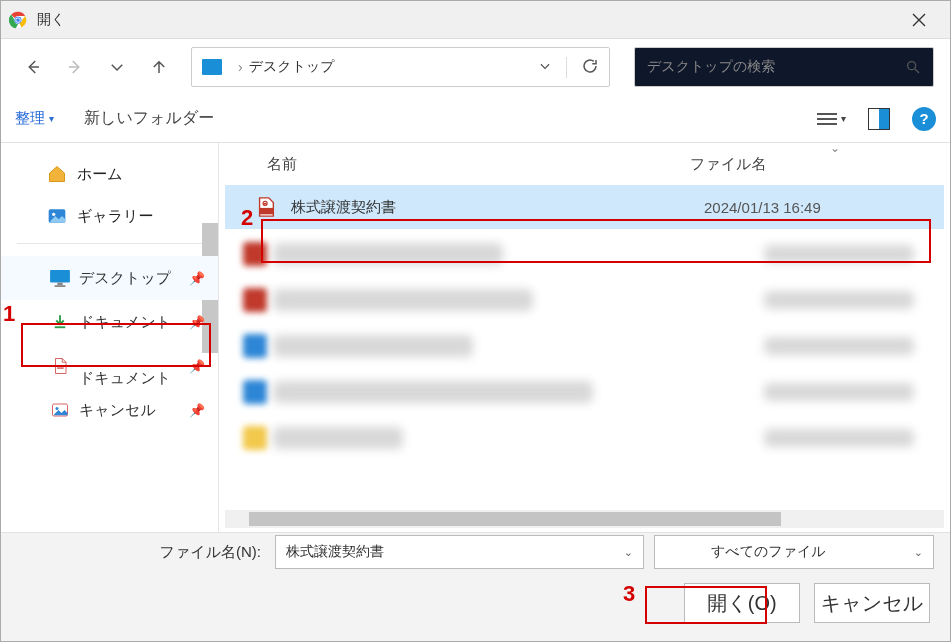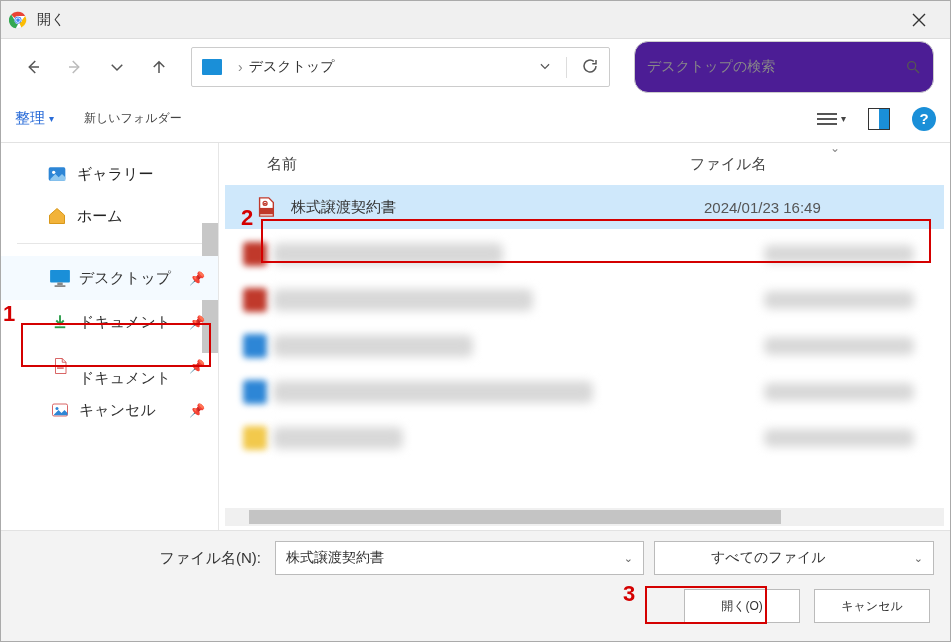--- a/index.html
+++ b/index.html
@@ -69,42 +69,42 @@
   .addressbar .loc-icon {
     width: 20px; height: 16px;
     background: #1a8fd8;
     margin-right: 10px;
     border-radius: 1px;
   }
   .addressbar .chev { margin: 0 6px; color: #888; }
   .addressbar .addr-drop { margin-left: auto; margin-right: 14px; color: #555; }
   .addressbar .addr-refresh { color: #555; padding-left: 14px; border-left: 1px solid #ddd; }
   .searchbox {
-    width: 300px; height: 52px;
+    width: 300px; height: 40px;
     border: 1px solid #ccc;
-    border-radius: 14px;
-    background: #4c1d95;
+    border-radius: 2px;
+    background: #0f172a;
     display: flex;
     align-items: center;
     padding: 0 12px;
     color: #888;
   }
   .searchbox .sb-text { flex: 1; }
   
   .cmdbar {
     height: 48px;
     display: flex;
     align-items: center;
     padding: 0 14px;
     gap: 30px;
     background: #fff;
     border-bottom: 1px solid #e2e2e2;
   }
   .cmdbar .organize { color: #2a6cd8; font-size: 15px; display:flex; align-items:center; gap:4px;}
-  .cmdbar .new-folder { color: #444; font-size: 12px; }
+  .cmdbar .new-folder { color: #444; font-size: 16px; }
   .cmdbar .right { margin-left: auto; display: flex; align-items: center; gap: 22px; }
   .viewbtn { display: flex; align-items: center; gap: 4px; color: #444; }
   .viewbtn .lines span { display:block; width:20px; height:2px; background:#555; margin:3px 0;}
   .panebtn { width:22px; height:22px; border:1px solid #333; display:flex; }
   .panebtn div:first-child { width:50%; background:#fff; }
   .panebtn div:last-child { width:50%; background:#1a8fd8; }
   .helpbtn {
     width:24px; height:24px; border-radius:50%;
     background:#1a8fd8; color:#fff;
     display:flex; align-items:center; justify-content:center;
@@ -235,21 +235,21 @@
     margin: 0 6px 4px 6px;
     position: relative;
   }
   .fl-hscroll-thumb {
     position: absolute; left: 24px; top: 2px;
     height: 14px; width: 74%;
     background: #c4c4c4;
   }
   
   .bottom {
-    padding: 10px 16px 18px 16px;
+    padding: 2px 16px 18px 16px;
     background: #f3f3f3;
     border-top: 1px solid #e2e2e2;
   }
   .filename-row {
     display: flex;
     align-items: center;
     gap: 10px;
     margin-bottom: 14px;
   }
   .filename-row .label {
@@ -279,27 +279,27 @@
   }
   .file-filter span:first-child { flex: 1; margin-left: 46px; }
   .btn-row {
     display: flex;
     justify-content: flex-end;
     gap: 14px;
     padding-right: 4px;
   }
   .dlg-btn {
     min-width: 116px;
-    height: 34px;
+    height: 40px;
     border: 1px solid #bbb;
     background: #fff;
     display: flex;
     align-items: center;
     justify-content: center;
-    font-size: 12px;
+    font-size: 20px;
   }
   
   .anno {
     position: absolute;
     color: #d40000;
     font-size: 22px;
     font-weight: bold;
     z-index: 50;
     pointer-events: none;
     font-family: Arial, sans-serif;
@@ -409,31 +409,31 @@
     </div>
   </div>
 
   <div class="main">
 
     <div class="sidebar">
       <div class="sidebar-scroll-thumb"></div>
 
       <div class="side-item" style="padding-left:46px;">
         <svg width="20" height="20" viewBox="0 0 24 24" style="position:absolute;left:46px;">
+            <path d="M3 11 L12 3 L21 11 V21 H3 Z" fill="#f2b33a" stroke="#d18a00"></path>
+          </svg>
+        <span style="margin-left:30px;">ホーム</span>
+      </div>
+      <div class="side-item" style="padding-left:46px;">
+        <svg width="20" height="20" viewBox="0 0 24 24" style="position:absolute;left:46px;">
             <rect x="2" y="4" width="20" height="16" rx="2" fill="#2d86d6"></rect>
             <circle cx="8" cy="10" r="2" fill="#fff"></circle>
             <path d="M4 18 L10 12 L14 16 L18 12 L22 16 V20 H4Z" fill="#8fc8f0"></path>
           </svg>
         <span style="margin-left:30px;">ギャラリー</span>
-      </div>
-      <div class="side-item" style="padding-left:46px;">
-        <svg width="20" height="20" viewBox="0 0 24 24" style="position:absolute;left:46px;">
-            <path d="M3 11 L12 3 L21 11 V21 H3 Z" fill="#f2b33a" stroke="#d18a00"></path>
-          </svg>
-        <span style="margin-left:30px;">ホーム</span>
       </div>
 
       <div class="side-section-divider"></div>
 
       <div class="quick-sec">
         <div class="quick-item selected-hl">
           <svg class="qicon" viewBox="0 0 24 20">
               <rect x="1" y="1" width="22" height="14" rx="1" fill="#1a8fd8"></rect>
               <rect x="9" y="15" width="6" height="3" fill="#888"></rect>
               <rect x="6" y="18" width="12" height="2" fill="#888"></rect>
@@ -480,21 +480,21 @@
 
       <div class="fl-body">
         <div class="file-row selected">
           <svg class="ficon" viewBox="0 0 24 24">
             <path d="M5 2 H15 L20 7 V22 H5 Z" fill="#fff" stroke="#c0392b" stroke-width="1.5"></path>
             <rect x="5" y="13" width="15" height="7" fill="#c0392b"></rect>
             <circle cx="11" cy="8" r="2.2" fill="none" stroke="#c0392b" stroke-width="1.3"></circle>
             <path d="M9 10 Q11 6 13 10" stroke="#c0392b" stroke-width="1.3" fill="none"></path>
           </svg>
           <div class="fname">株式譲渡契約書</div>
-          <div class="fdate">2024/01/23 16:49</div>
+          <div class="fdate">2024/01/13 16:49</div>
         </div>
 
         <div class="blur-row">
           <div class="blur-iconbox" style="background:#c0392b"></div>
           <div class="blur-name" style="width:230px"></div>
           <div class="blur-date"></div>
         </div>
         <div class="blur-row">
           <div class="blur-iconbox" style="background:#c0392b"></div>
           <div class="blur-name" style="width:260px"></div>

